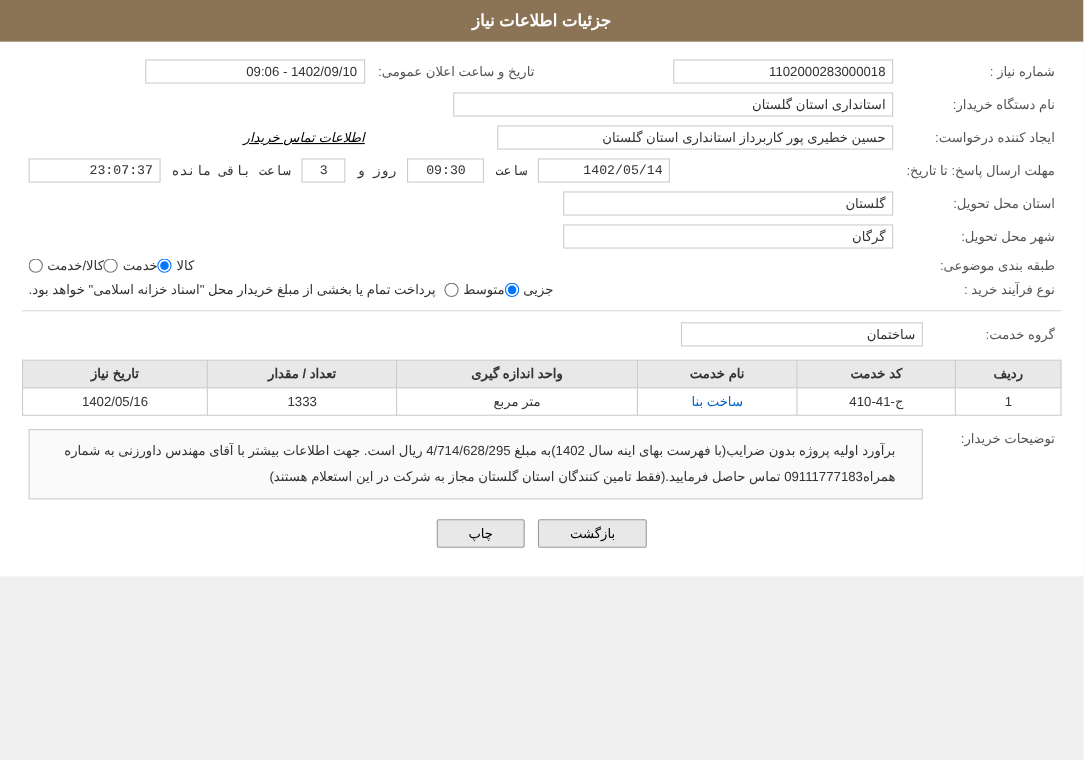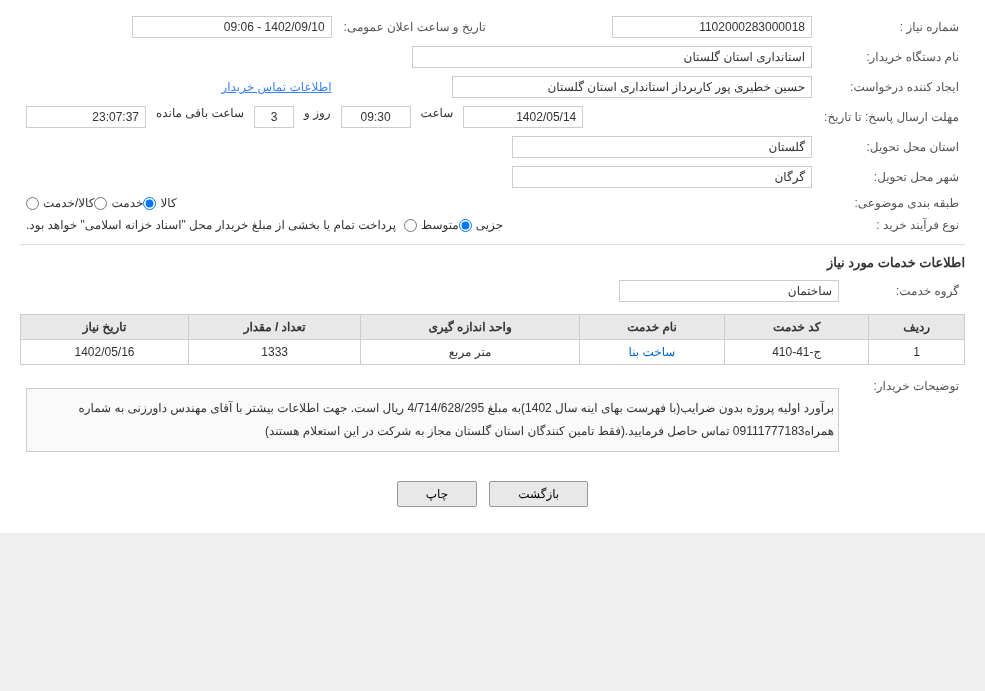--- a/index.html
+++ b/index.html
@@ -53,28 +53,30 @@
       min-height: 22px;
       display: inline-block;
     }
     .input-medium {
       width: 200px;
     }
     .input-small {
       width: 120px;
     }
     .link-blue {
-      color: #3b82f6;
+      color: #000000;
       text-decoration: underline;
+      font-style: italic;
     }
     .date-row {
       display: flex;
-      align-items: flex-start;
+      align-items: center;
       gap: 6px;
       flex-direction: row-reverse;
+      font-family: Liberation Mono, monospace;
     }
     .radio-group {
       display: flex;
       align-items: center;
       flex-direction: row-reverse;
     }
     .radio-item {
       display: flex;
       align-items: center;
       gap: 4px;
@@ -110,22 +112,22 @@
       border: 1px solid #ccc;
       padding: 5px 8px;
       text-align: center;
       font-size: 12px;
     }
     .data-table tbody tr:nth-child(even) {
       background: #f5f5f5;
     }
     .desc-box {
       border: 1px solid #ccc;
-      padding: 8px 4px;
-      margin: 11px 0;
+      padding: 8px 24px;
+      margin: 0 0;
       background: #fafafa;
       text-align: right;
       line-height: 1.9;
       font-size: 12px;
     }
     .button-row {
       display: flex;
       justify-content: center;
       gap: 12px;
       margin: 14px 0;
@@ -143,20 +145,23 @@
       height: 1px;
       background: #ddd;
       margin: 6px 0;
     }
   </style>
 </head>
 <body>
 
 <div class="page-wrapper">
 
+  <div class="header-bar">
+    <span>جزئیات اطلاعات نیاز</span>
+  </div>
 
   <div class="content-area">
 
     <table class="info-table">
 
       <tbody>
           <tr>
         <td class="label-cell">شماره نیاز :</td>
         <td class="value-cell">
           <span class="input-box input-medium">1102000283000018</span>
@@ -250,21 +255,20 @@
             </div>
           </div>
         </td>
       </tr>
     </tbody>
       </table>
 
     <div class="separator"></div>
 
 
-    <div class="section-title">اطلاعات خدمات مورد نیاز</div>
 
     <table class="info-table">
       <tbody>
           <tr>
         <td style="width:120px; text-align:right; padding:4px 6px;margin-top:34px;" class="label-cell">گروه خدمت:</td>
         <td>
           <span class="input-box" style="width:220px;">ساختمان</span>
         </td>
       </tr>
     </tbody>

